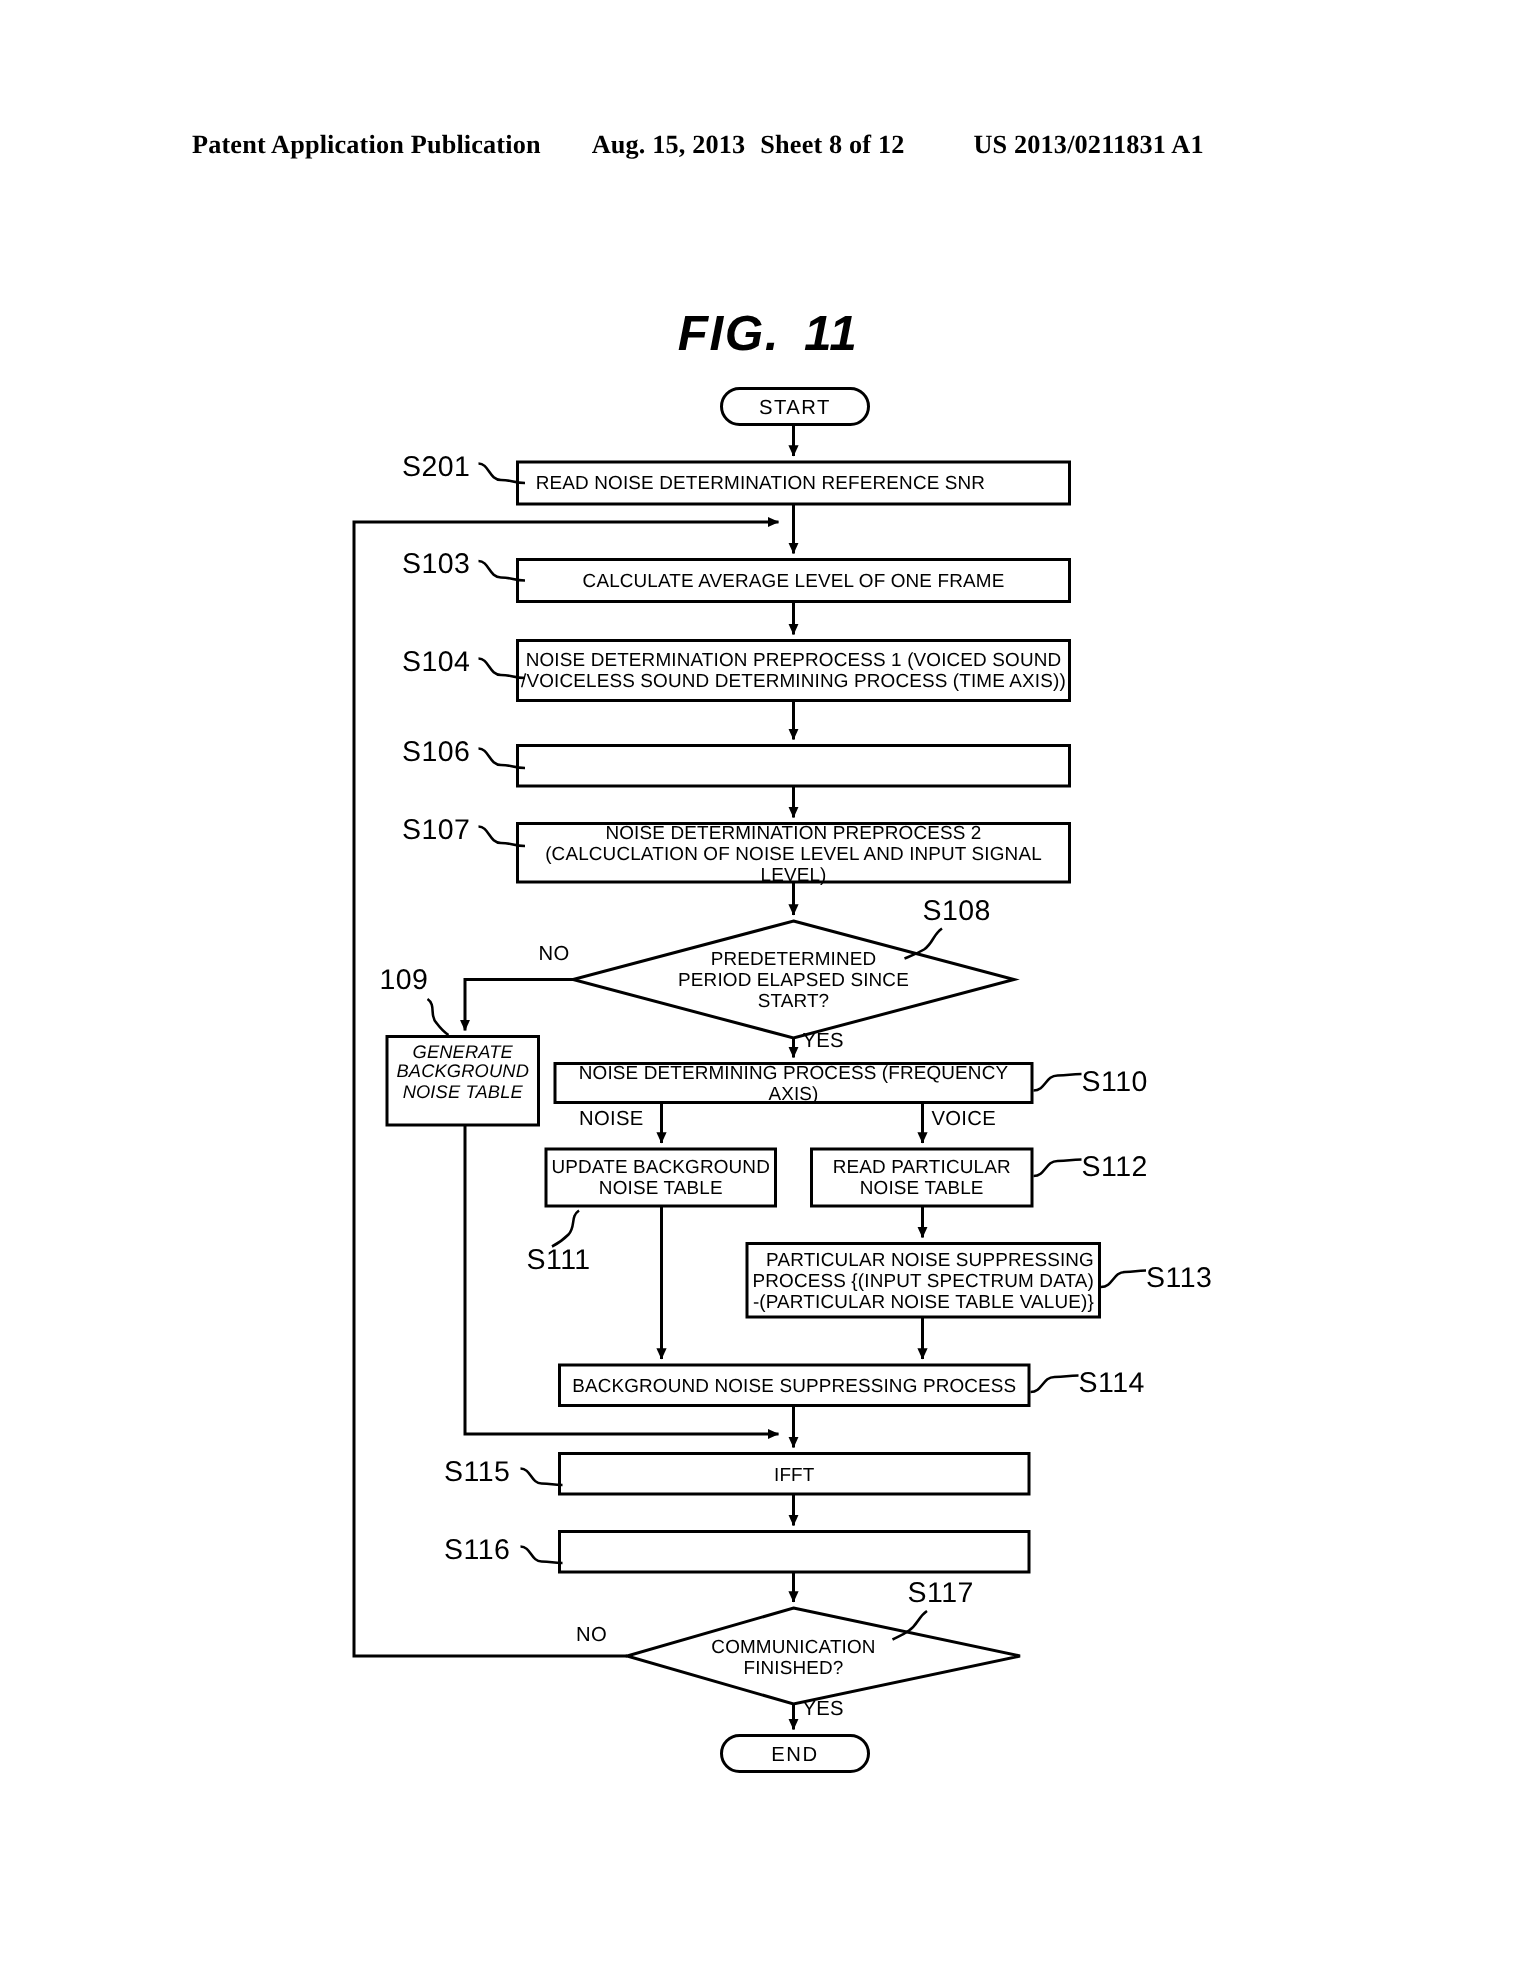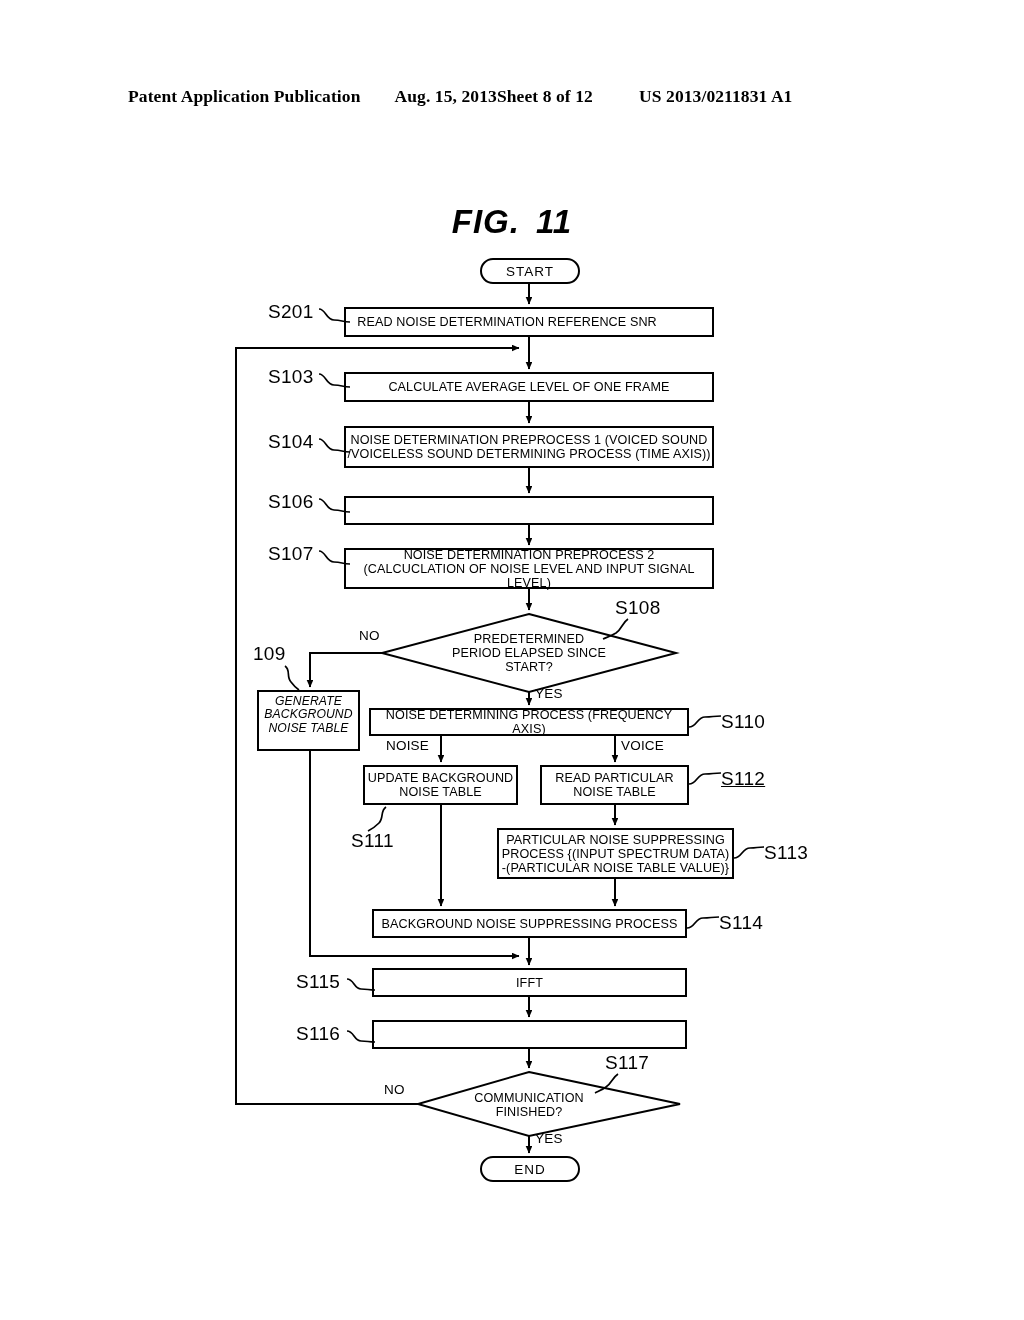--- a/index.html
+++ b/index.html
@@ -30,20 +30,21 @@
     letter-spacing: 0.1px;
     white-space: nowrap;
     display: flex;
     align-items: baseline;
   }
   #page-header .pub-title { }
   #page-header .pub-date {
     margin-left: 34px;
   }
   #page-header .pub-sheet {
+    margin-left: 10px;
   }
   #page-header .pub-number {
     margin-left: 46px;
   }
 
   
   #figure-title {
     position: absolute;
     top: 203px;
     left: 0;
@@ -245,21 +246,21 @@
 NOISE TABLE</div>
 
   <div class="node-text" style="left:370px; top:709px; width:318px; height:26px;">NOISE DETERMINING PROCESS (FREQUENCY AXIS)</div>
 
   <div class="node-text" style="left:364px; top:766px; width:153px; height:38px;">UPDATE BACKGROUND
 NOISE TABLE</div>
 
   <div class="node-text" style="left:541px; top:766px; width:147px; height:38px;">READ PARTICULAR
 NOISE TABLE</div>
 
-  <div class="node-text" style="left:498px; top:829px; width:235px; height:49px;">PARTICULAR NOISE SUPPRESSING
+  <div class="node-text" style="left:498px; top:829px; width:235px; height:49px;text-align:right;">PARTICULAR NOISE SUPPRESSING
 PROCESS {(INPUT SPECTRUM DATA)
 -(PARTICULAR NOISE TABLE VALUE)}</div>
 
   <div class="node-text" style="left:373px; top:910px; width:313px; height:27px;">BACKGROUND NOISE SUPPRESSING PROCESS</div>
 
   <div class="node-text" style="left:373px; top:969px; width:313px; height:27px;">IFFT</div>
 
 
   <div class="node-text" style="left:448px; top:1088px; width:162px; height:33px;">COMMUNICATION
 FINISHED?</div>
@@ -304,21 +305,21 @@
   <div class="step-tag" style="left:721px; top:711px;">S110</div>
   <svg style="position:absolute; left:688px; top:713px; width:34px; height:20px;">
     <path d="M1,14 C9,14 9,4 17,4 C25,4 25,3 33,3" fill="none" stroke="#000" stroke-width="1.7"></path>
   </svg>
 
   <div class="step-tag" style="left:351px; top:830px;">S111</div>
   <svg style="position:absolute; left:358px; top:805px; width:30px; height:28px;">
     <path d="M28,2 C22,6 26,13 21,18 C17,22 14,24 10,26" fill="none" stroke="#000" stroke-width="1.7"></path>
   </svg>
 
-  <div class="step-tag" style="left:721px; top:768px;text-decoration:underline;">S112</div>
+  <div class="step-tag" style="left:721px; top:768px;">S112</div>
   <svg style="position:absolute; left:688px; top:770px; width:34px; height:20px;">
     <path d="M1,14 C9,14 9,4 17,4 C25,4 25,3 33,3" fill="none" stroke="#000" stroke-width="1.7"></path>
   </svg>
 
   <div class="step-tag" style="left:764px; top:842px;">S113</div>
   <svg style="position:absolute; left:733px; top:844px; width:32px; height:20px;">
     <path d="M1,14 C9,14 9,4 17,4 C24,4 24,3 31,3" fill="none" stroke="#000" stroke-width="1.7"></path>
   </svg>
 
   <div class="step-tag" style="left:719px; top:912px;">S114</div>

